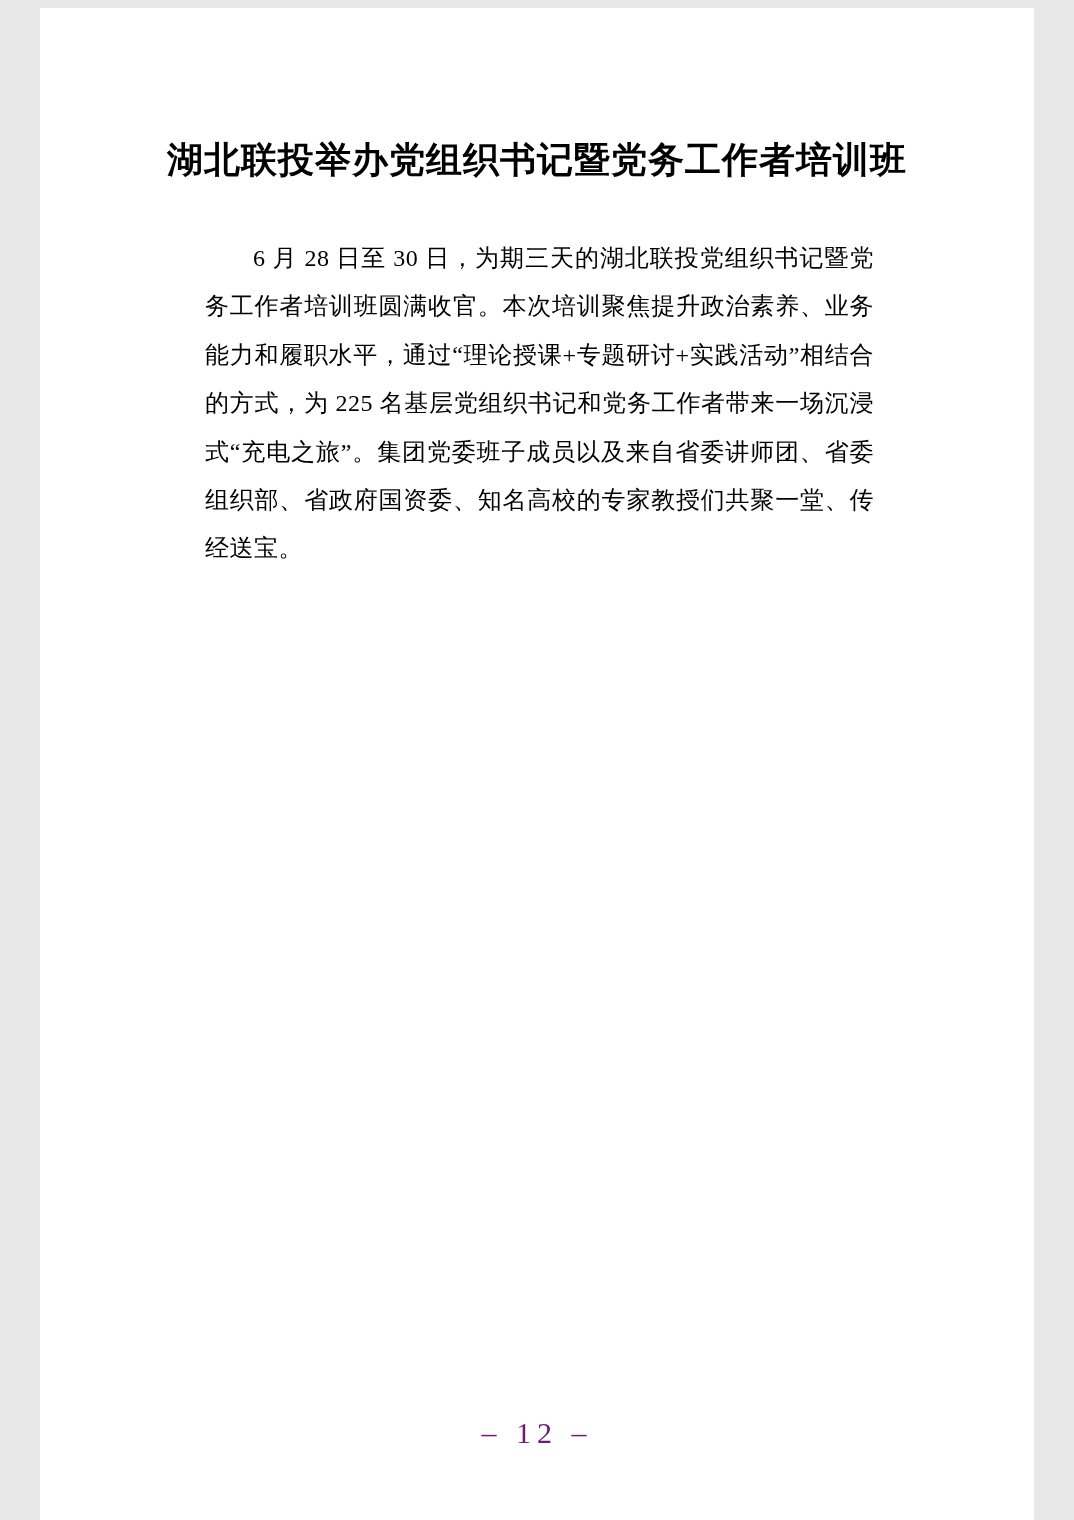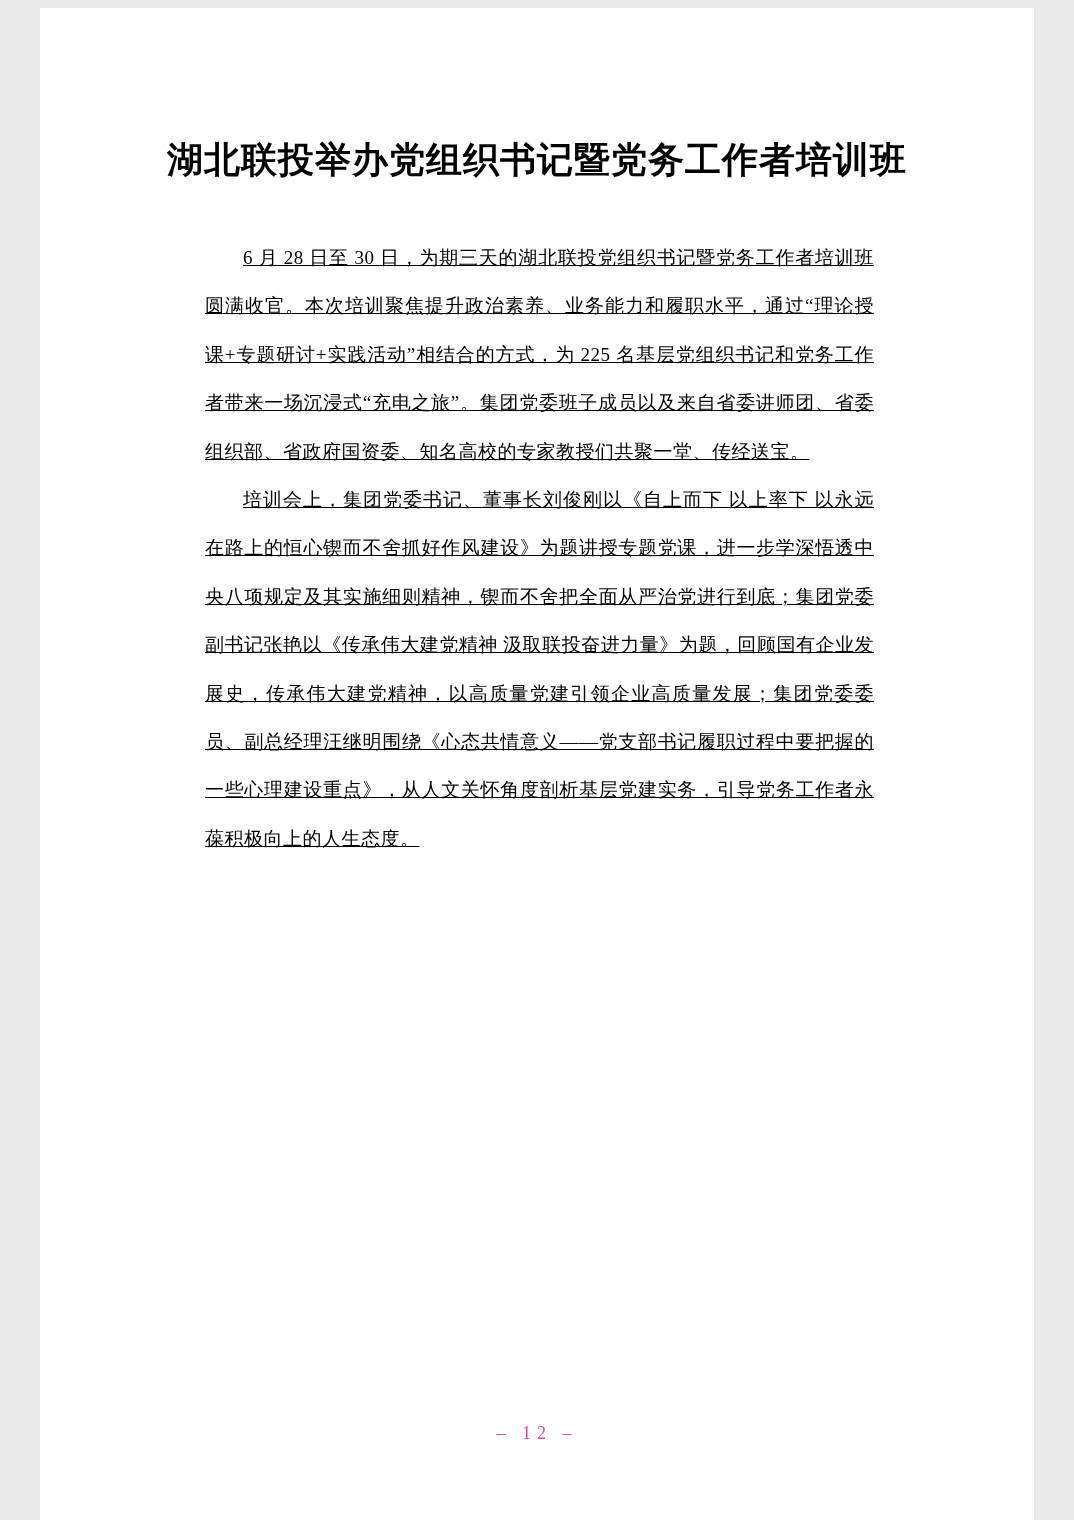--- a/index.html
+++ b/index.html
@@ -22,51 +22,49 @@
     margin: 128px 80px 0 80px;
     text-align: center;
     font-size: 36px;
     line-height: 48px;
     font-weight: bold;
     letter-spacing: 1px;
     font-family: "Liberation Serif", "DejaVu Serif", serif;
   }
   .doc-body {
     margin: 50px 160px 0 165px;
-    font-size: 19px;
+    font-size: 24px;
     line-height: 48.4px;
     text-align: justify;
     text-justify: inter-ideograph;
     letter-spacing: 0.5px;
-    text-decoration: underline;
   }
   .doc-body p {
     margin: 0;
     padding: 0;
     text-indent: 2em;
   }
   .page-footer {
     position: absolute;
     top: 1408px;
     left: 0;
     width: 100%;
     text-align: center;
-    font-size: 18px;
+    font-size: 30px;
     line-height: 34px;
     letter-spacing: 6px;
-    color: #ec4899;
+    color: #701a75;
   }
 </style>
 </head>
 <body>
 
 <div class="page">
 
   <h1 class="doc-title">湖北联投举办党组织书记暨党务工作者培训班</h1>
 
   <div class="doc-body">
     <p>6 月 28 日至 30 日，为期三天的湖北联投党组织书记暨党务工作者培训班圆满收官。本次培训聚焦提升政治素养、业务能力和履职水平，通过“理论授课+专题研讨+实践活动”相结合的方式，为 225 名基层党组织书记和党务工作者带来一场沉浸式“充电之旅”。集团党委班子成员以及来自省委讲师团、省委组织部、省政府国资委、知名高校的专家教授们共聚一堂、传经送宝。</p>
-    <p>培训会上，集团党委书记、董事长刘俊刚以《自上而下 以上率下 以永远在路上的恒心锲而不舍抓好作风建设》为题讲授专题党课，进一步学深悟透中央八项规定及其实施细则精神，锲而不舍把全面从严治党进行到底；集团党委副书记张艳以《传承伟大建党精神 汲取联投奋进力量》为题，回顾国有企业发展史，传承伟大建党精神，以高质量党建引领企业高质量发展；集团党委委员、副总经理汪继明围绕《心态共情意义——党支部书记履职过程中要把握的一些心理建设重点》，从人文关怀角度剖析基层党建实务，引导党务工作者永葆积极向上的人生态度。</p>
   </div>
 
   <div class="page-footer">– 12 –</div>
 
 </div>
 
 </body></html>

